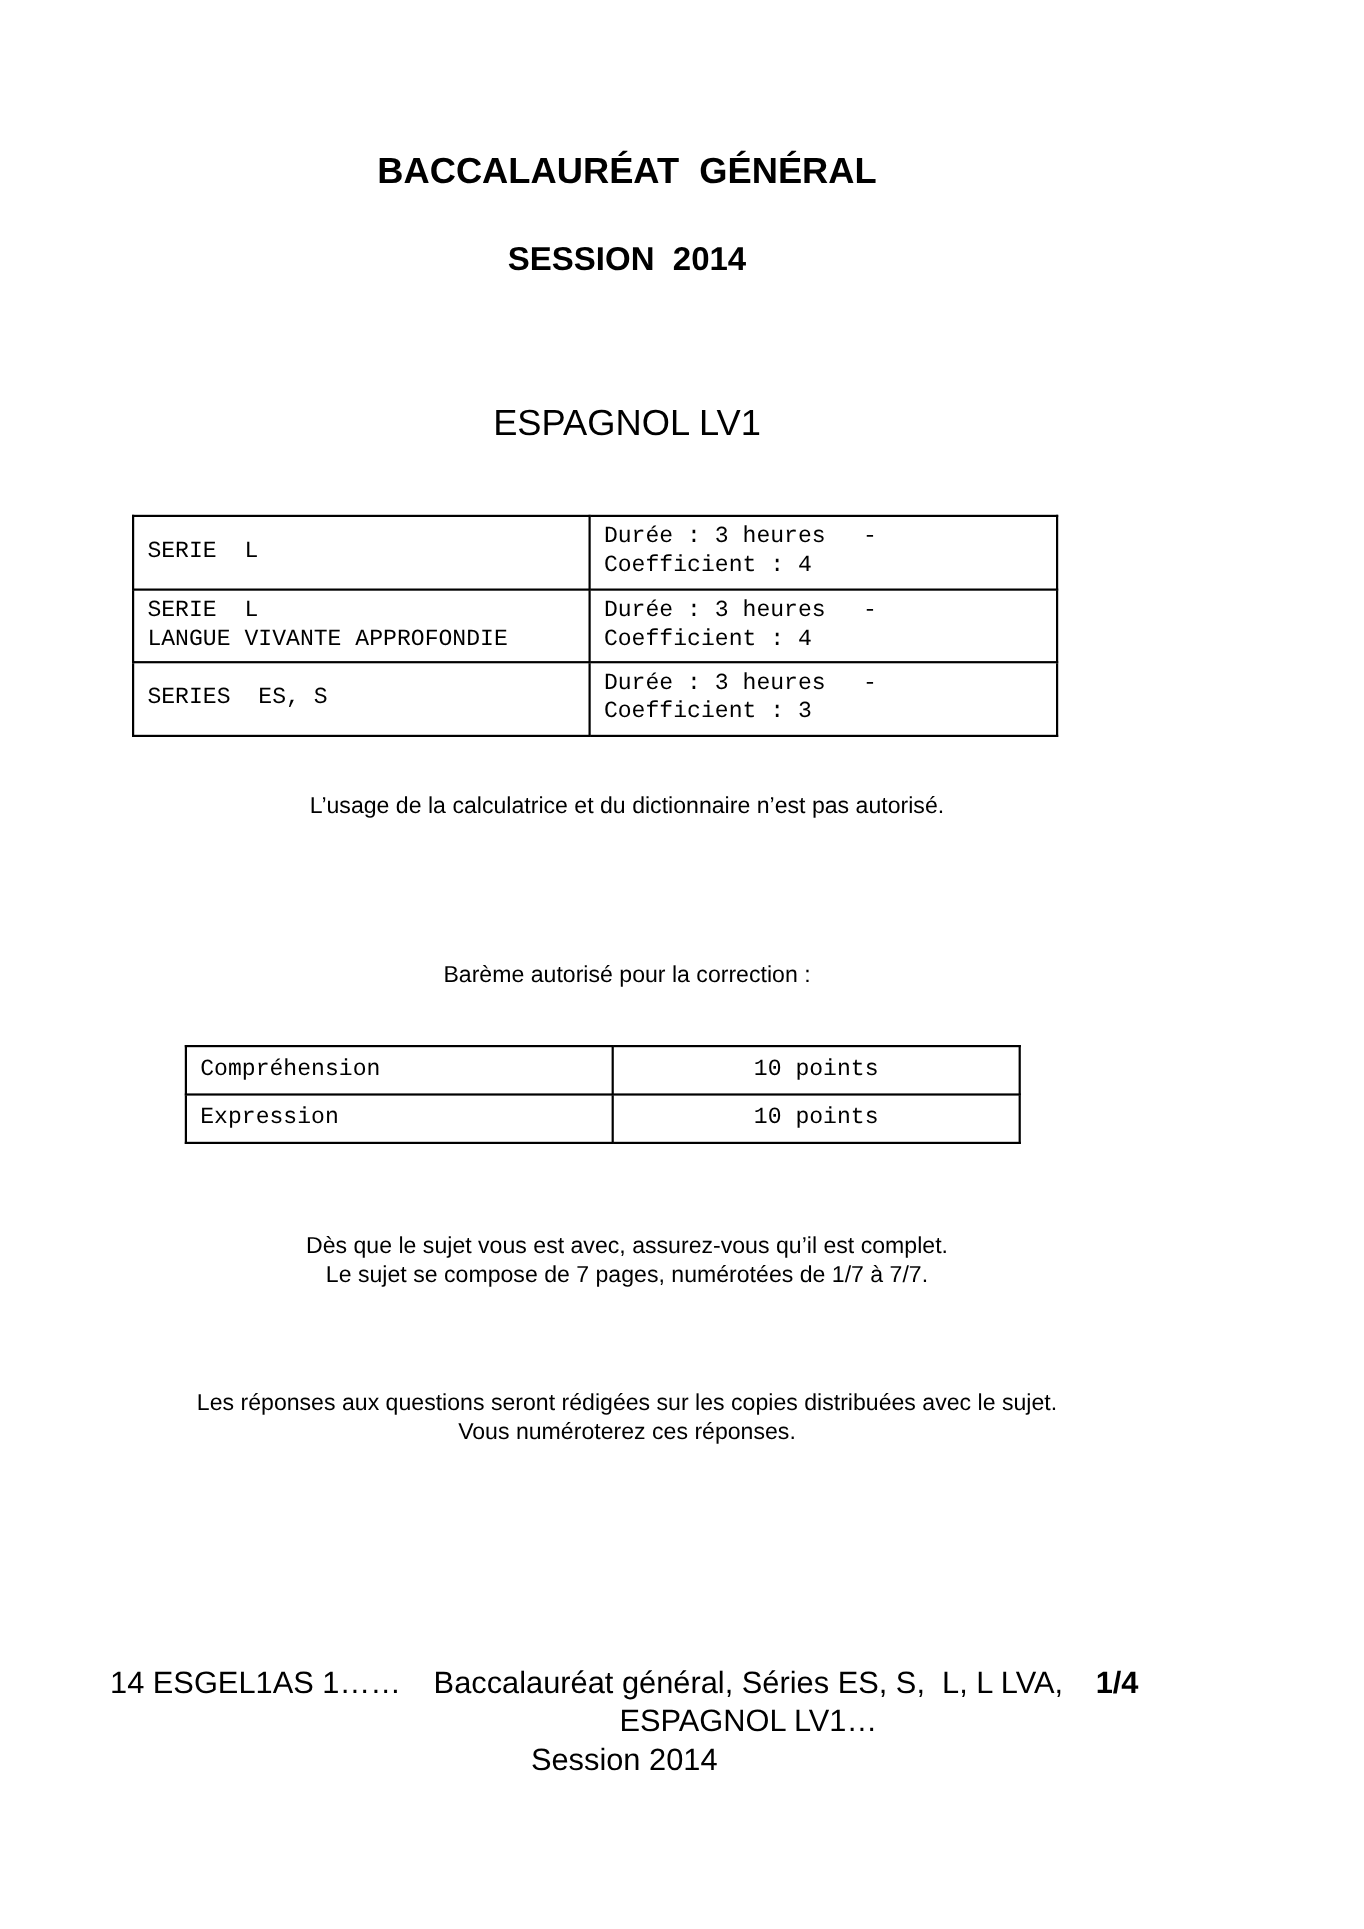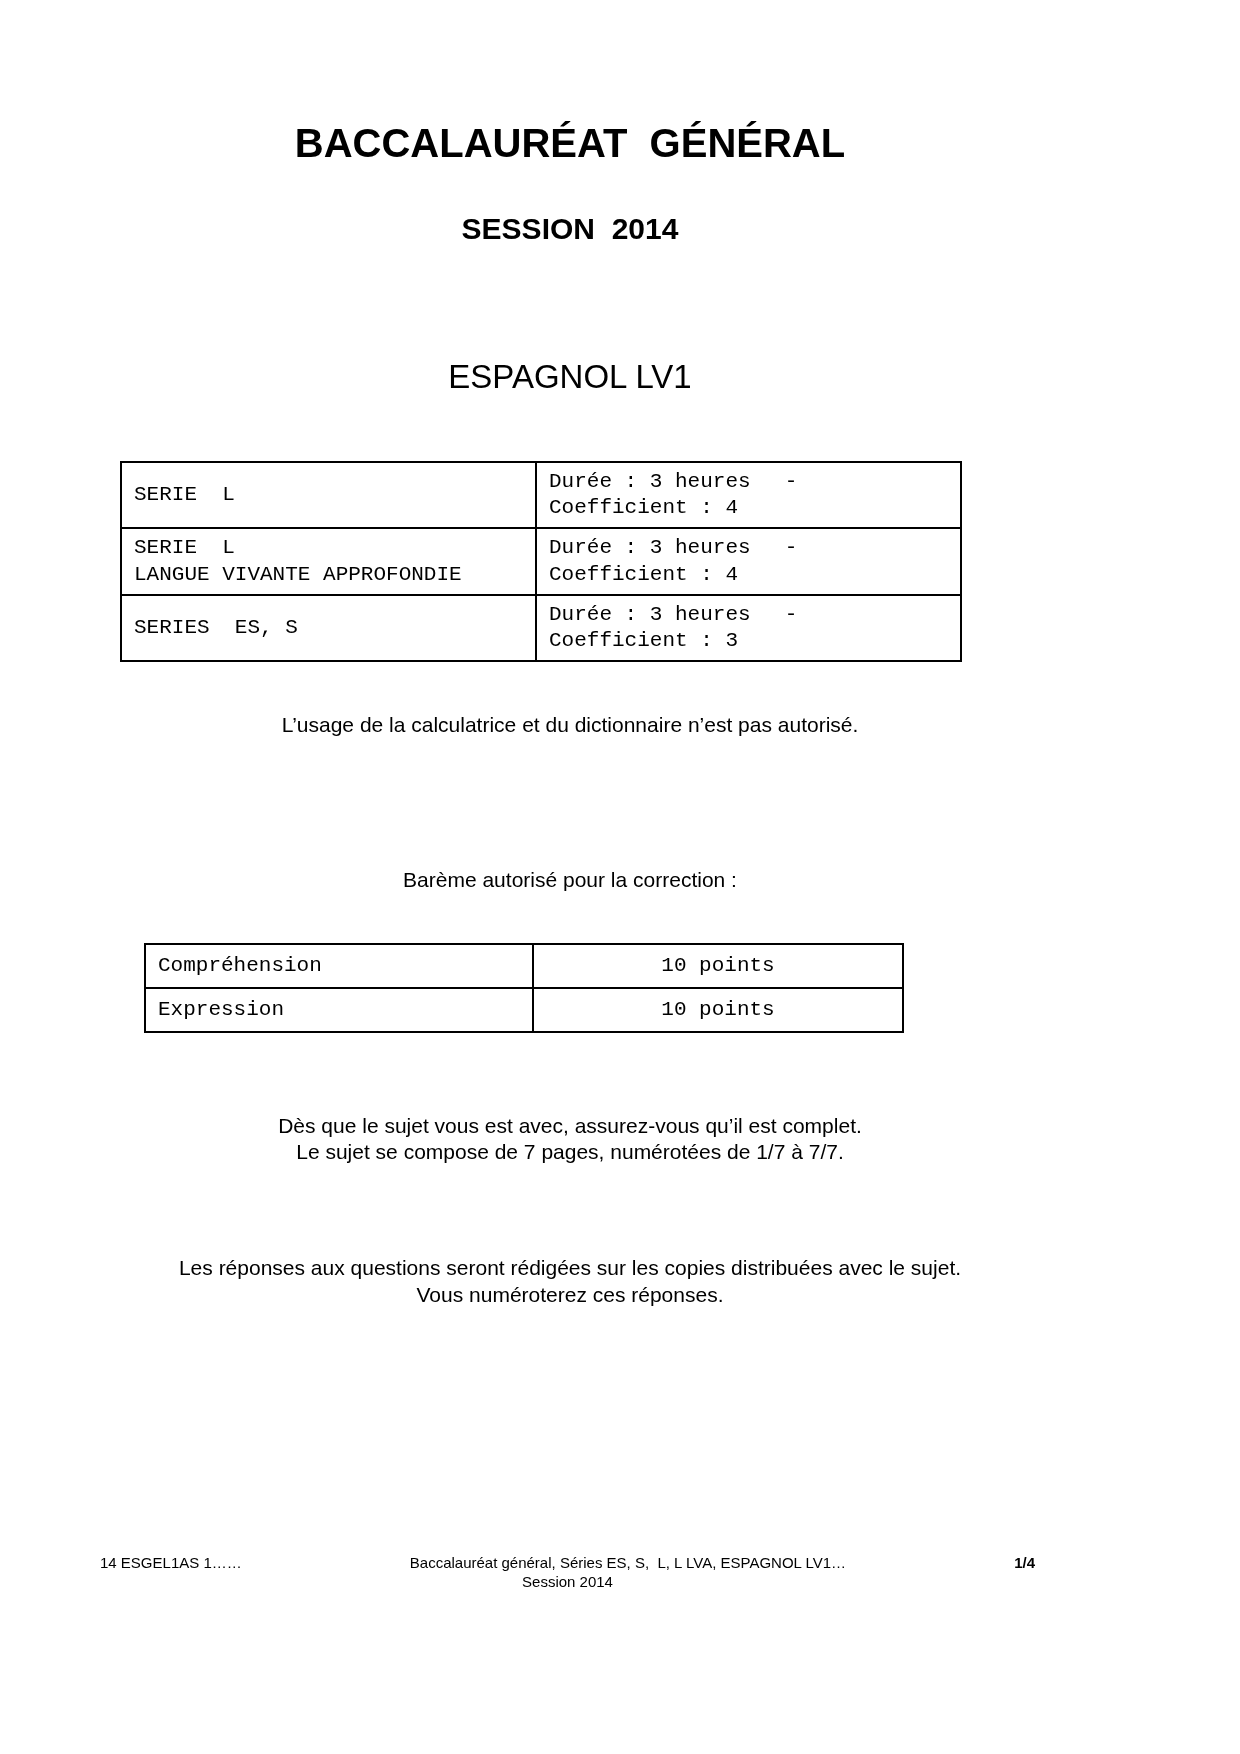--- a/index.html
+++ b/index.html
@@ -18,22 +18,22 @@
   .content {
     margin-left: 100px;
     width: 940px;
     padding-top: 118px;
   }
   .pre { white-space: pre-wrap; }
 
   .doc-title {
     text-align: center;
     font-weight: bold;
-    font-size: 40px;
-    margin: 0;
+    font-size: 33px;
+    margin: 16px;
   }
   .session-title {
     text-align: center;
     font-weight: bold;
     font-size: 30px;
     margin: 42px 0 0 0;
   }
   .subject-title {
     text-align: center;
     font-weight: normal;
@@ -57,41 +57,41 @@
     text-align: center;
     margin-top: 50px;
   }
   .bareme-heading {
     text-align: center;
     margin-top: 128px;
   }
 
   .grading-table {
     margin-top: 50px;
-    margin-left: 44px;
+    margin-left: 68px;
     width: 760px;
   }
   .grading-table td.label-col  { width: 388px; height: 44px; }
   .grading-table td.points-col { text-align: center; height: 44px; }
 
   .complete-note {
     text-align: center;
     margin-top: 80px;
   }
   .answers-note {
     text-align: center;
     margin-top: 90px;
   }
 
   .page-footer {
     position: absolute;
-    top: 1554px;
+    top: 1512px;
     left: 100px;
     width: 935px;
-    font-size: 15px;
+    font-size: 28px;
   }
   .footer-line1 {
     display: flex;
     align-items: baseline;
   }
   .footer-code { white-space: pre-wrap; }
   .footer-desc {
     flex: 1;
     text-align: center;
     white-space: pre-wrap;

